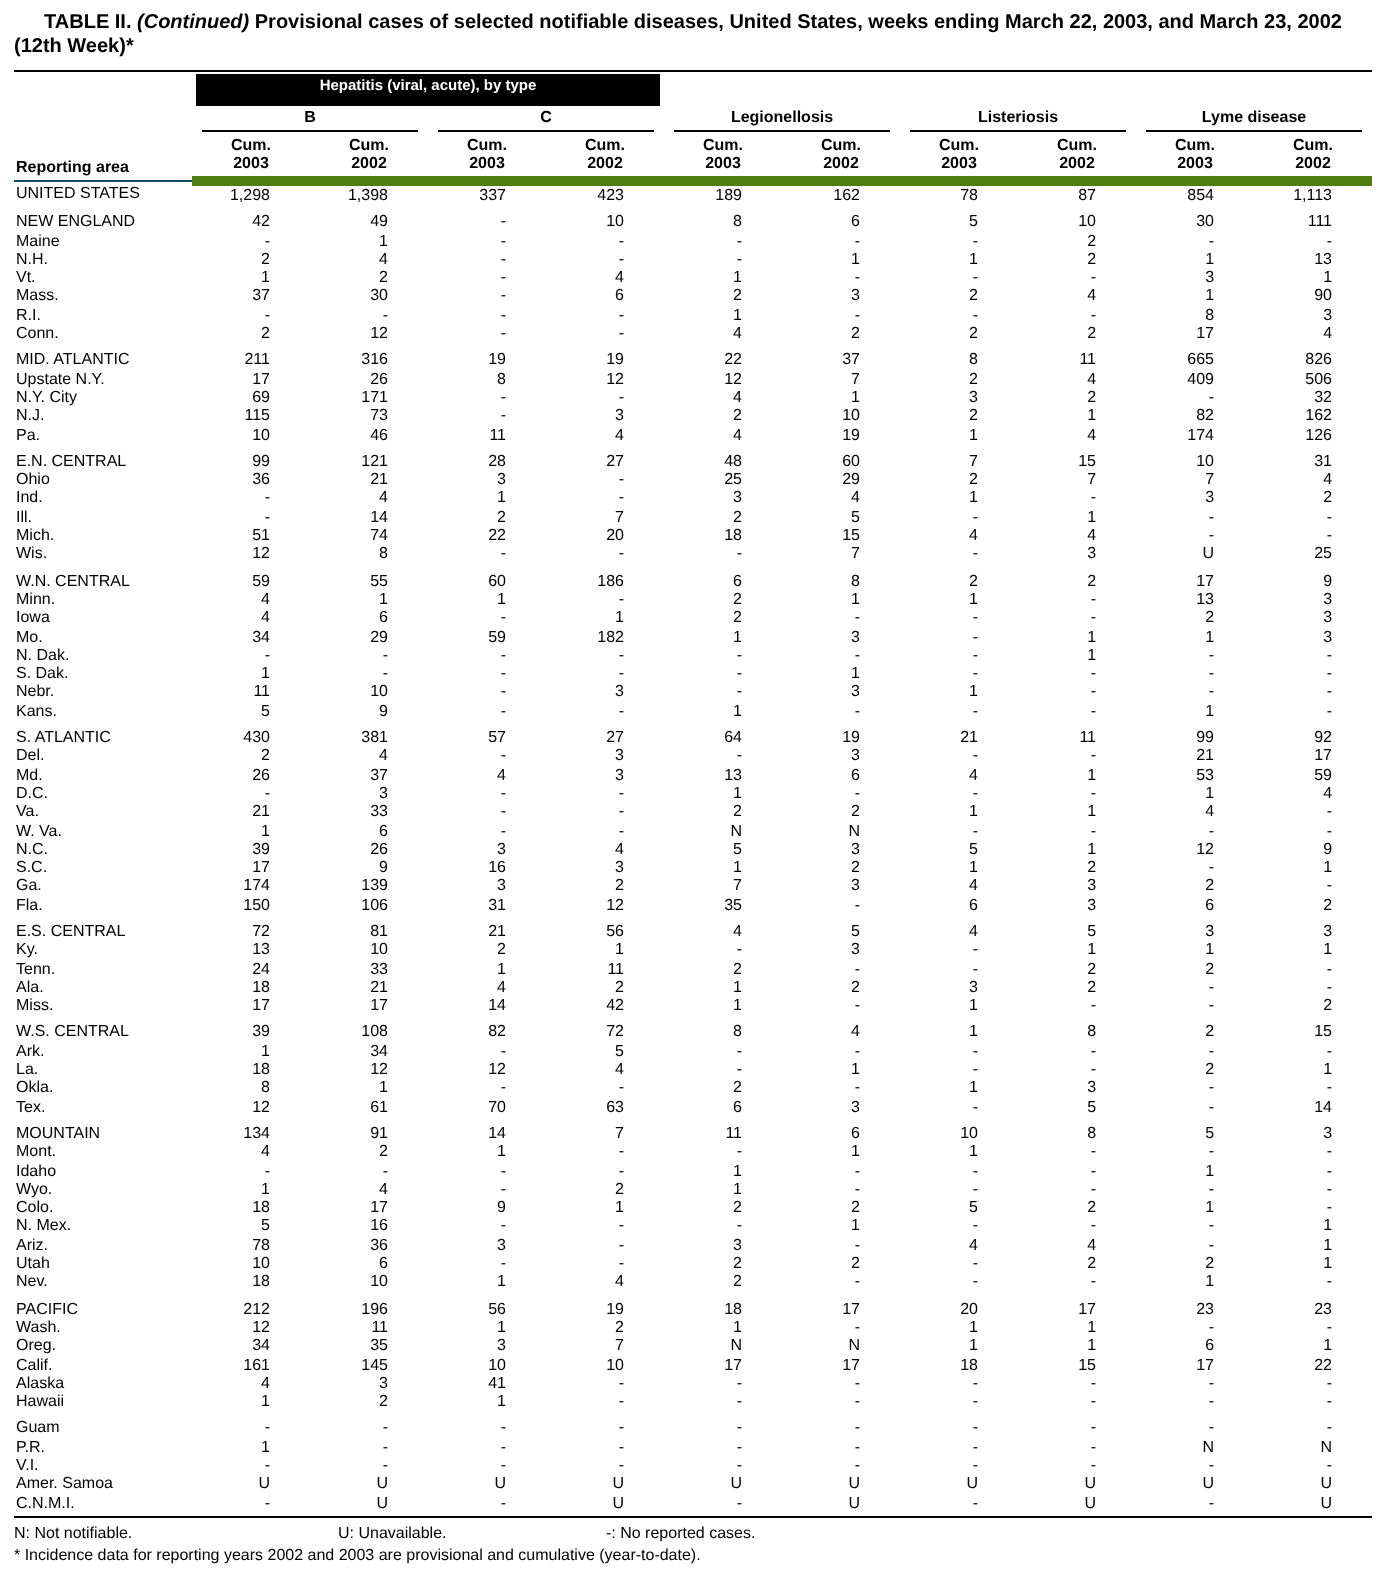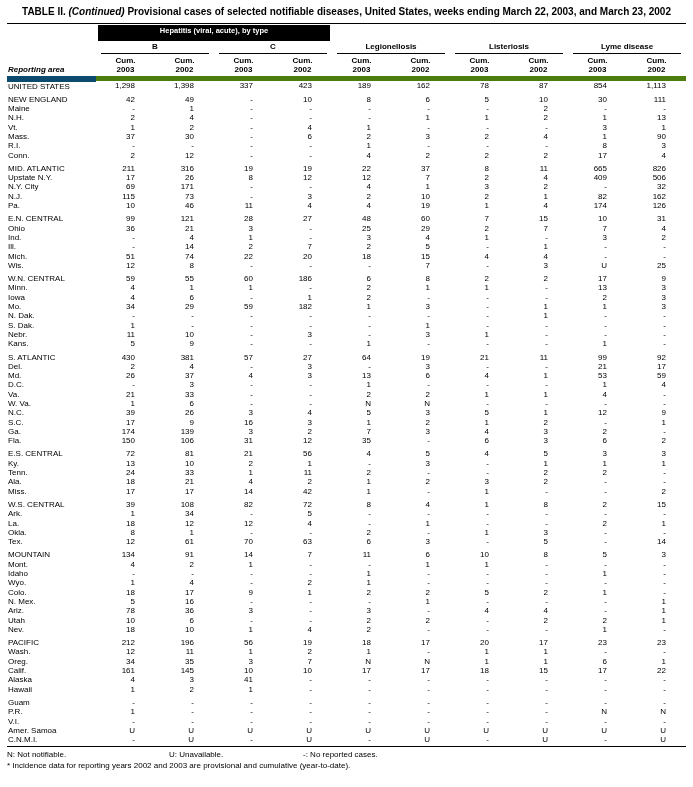--- a/index.html
+++ b/index.html
@@ -19,21 +19,21 @@
 
   thead th { vertical-align:bottom; font-weight:bold; padding:0; }
   tr.h-top th { border-top:1px solid #000; }
   tr.h-top { height:14px; }
   tr.h-sub { height:12px; }
   .black-bar { background:#000; color:#fff; text-align:center; font-size:7.5px;
                line-height:11px; height:16px; margin:1px 2px 1px; font-weight:bold; }
   .grp-wrap { margin:0 5px; border-bottom:1px solid #000; text-align:center;
               font-size:8px; line-height:10px; padding-bottom:1px; }
   .th-area { text-align:left; vertical-align:bottom; padding:0 0 2px 1px;
-             border-bottom:6px solid #0c4a6e;font-style:italic; }
+             border-bottom:1px solid #0c4a6e; }
   tr.h-cum th { text-align:center; padding:3px 0 2px; border-bottom:5px solid #4d7c0f;
                 line-height:8.5px; }
 
   tbody td { line-height:9.3px; white-space:nowrap; overflow:hidden; }
   td.area { text-align:left; padding-left:1px; }
   td.val  { text-align:right; padding-right:20px; }
   tr.spacer td { height:4px; line-height:4px; }
   tbody tr:last-child td { border-bottom:1px solid #000; padding-bottom:2px; }
 
   .footnotes { width:679px; margin-top:3px; font-size:8px; }
@@ -42,20 +42,21 @@
   .legend .l2 { width:134px; }
   .note { line-height:10px; margin-top:1px; }
 </style>
 </head>
 <body>
 
 <div class="page">
 
   <div class="title">
     <div class="line1"><span>TABLE II.</span> <em>(Continued)</em> <span>Provisional cases of selected notifiable diseases, United States, weeks ending March 22, 2003, and March 23, 2002</span></div>
+    <div class="line2"><span>(12th Week)*</span></div>
   </div>
 
   <table class="dz">
     <colgroup>
       <col style="width:89px">
       <col style="width:59px">
         <col style="width:59px">
         <col style="width:59px">
         <col style="width:59px">
       <col style="width:59px">

